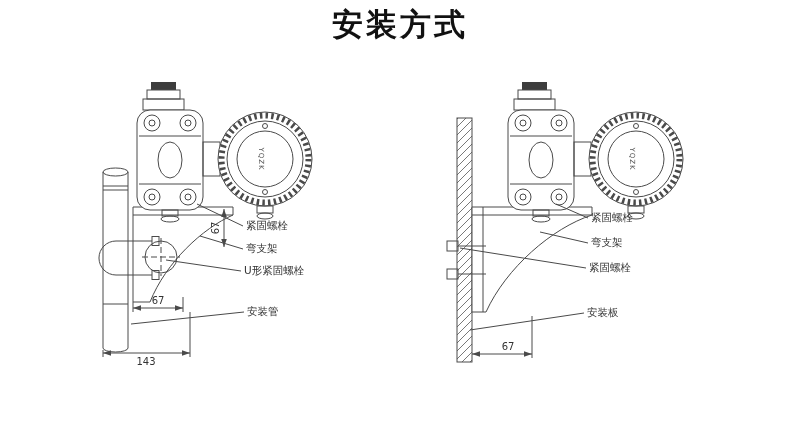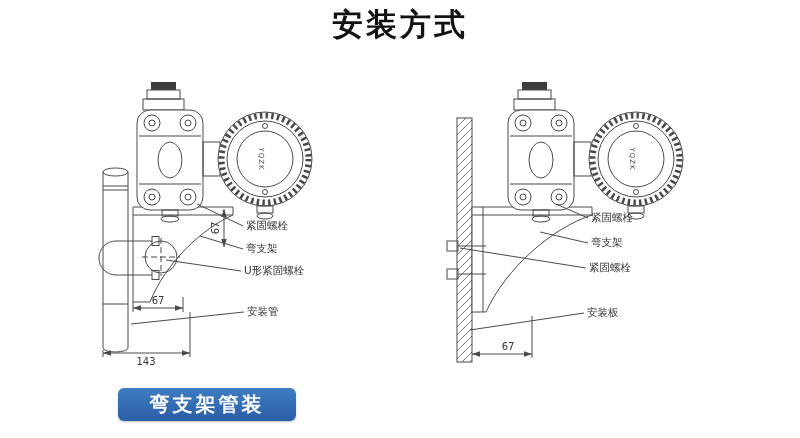--- a/index.html
+++ b/index.html
@@ -173,15 +173,14 @@
       <text class="lbl" x="587" y="316">安装板</text>
 
       <g>
         <line x1="532" y1="316" x2="532" y2="358"></line>
         <line x1="472" y1="354" x2="532" y2="354" marker-start="url(#arr)" marker-end="url(#arr)"></line>
         <text class="dim" x="508" y="350" text-anchor="middle">67</text>
       </g>
     </g>
   </svg>
 
-  <div class="btn btn-left">弯支架管装</div>
 
 </div>
 
 </body></html>

